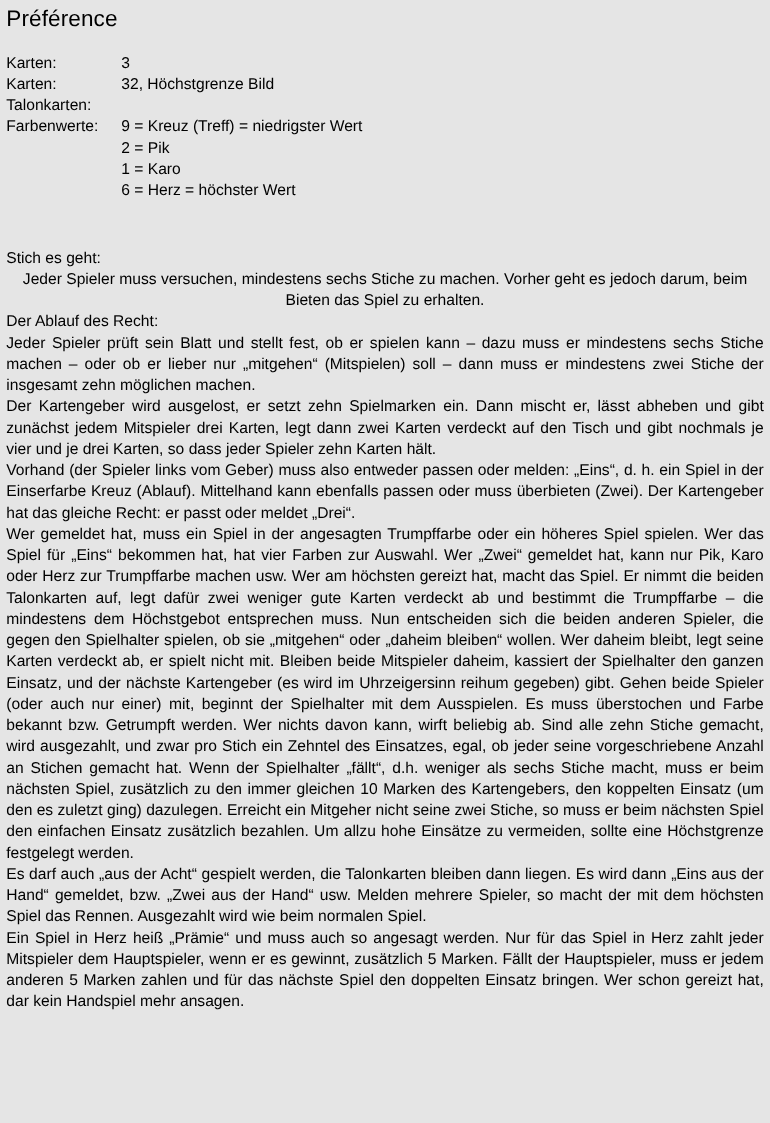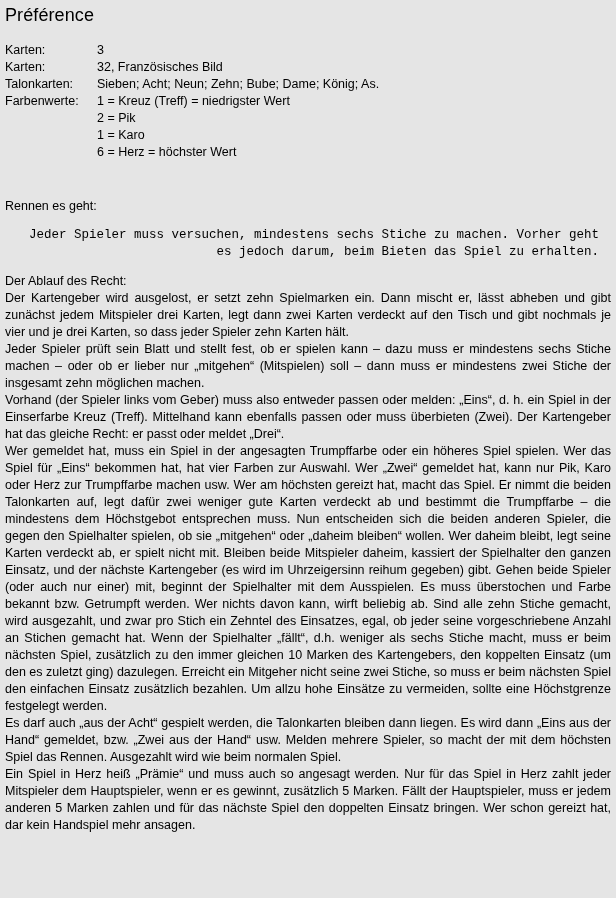--- a/index.html
+++ b/index.html
@@ -87,52 +87,50 @@
   }
 
   .para {
     margin: 0;
     text-align: justify;
     text-justify: inter-word;
     hyphens: none;
   }
 
   .para-loose {
-    margin: 12px;
-    text-align: right;
-    font-family: Liberation Mono, monospace;
+    margin: 0;
+    text-align: center;
   }
 </style>
 </head>
 <body>
 
 <div class="page">
 
   <h1 class="doc-title">Préférence</h1>
 
   <div class="spec-list">
 
     <div class="spec-row">
       <span class="spec-label">Karten:</span>
       <span class="spec-value">3</span>
     </div>
 
     <div class="spec-row">
       <span class="spec-label">Karten:</span>
-      <span class="spec-value">32, Französisches Bild</span>
+      <span class="spec-value">32, Höchstgrenze Bild</span>
     </div>
 
     <div class="spec-row">
       <span class="spec-label">Talonkarten:</span>
-      <span class="spec-value">Sieben; Acht; Neun; Zehn; Bube; Dame; König; As.</span>
     </div>
 
     <div class="spec-row">
       <span class="spec-label">Farbenwerte:</span>
-      <span class="spec-value">1 = Kreuz (Treff) = niedrigster Wert</span>
+      <span class="spec-value">9 = Kreuz (Treff) = niedrigster Wert</span>
     </div>
 
     <div class="spec-sub">
       <span class="spec-label"></span>
       <span class="spec-value">2 = Pik</span>
     </div>
 
     <div class="spec-sub">
       <span class="spec-label"></span>
       <span class="spec-value">1 = Karo</span>
@@ -140,31 +138,31 @@
 
     <div class="spec-sub">
       <span class="spec-label"></span>
       <span class="spec-value">6 = Herz = höchster Wert</span>
     </div>
 
   </div>
 
   <div class="body-copy">
 
-    <p class="heading-line">Rennen es geht:</p>
+    <p class="heading-line">Stich es geht:</p>
 
     <p class="para-loose">Jeder Spieler muss versuchen, mindestens sechs Stiche zu machen. Vorher geht es jedoch darum, beim Bieten das Spiel zu erhalten.</p>
 
     <p class="heading-line">Der Ablauf des Recht:</p>
 
+    <p class="para">Jeder Spieler prüft sein Blatt und stellt fest, ob er spielen kann – dazu muss er mindestens sechs Stiche machen – oder ob er lieber nur „mitgehen“ (Mitspielen) soll – dann muss er mindestens zwei Stiche der insgesamt zehn möglichen machen.</p>
+
     <p class="para">Der Kartengeber wird ausgelost, er setzt zehn Spielmarken ein. Dann mischt er, lässt abheben und gibt zunächst jedem Mitspieler drei Karten, legt dann zwei Karten verdeckt auf den Tisch und gibt nochmals je vier und je drei Karten, so dass jeder Spieler zehn Karten hält.</p>
 
-    <p class="para">Jeder Spieler prüft sein Blatt und stellt fest, ob er spielen kann – dazu muss er mindestens sechs Stiche machen – oder ob er lieber nur „mitgehen“ (Mitspielen) soll – dann muss er mindestens zwei Stiche der insgesamt zehn möglichen machen.</p>
-
-    <p class="para">Vorhand (der Spieler links vom Geber) muss also entweder passen oder melden: „Eins“, d. h. ein Spiel in der Einserfarbe Kreuz (Treff). Mittelhand kann ebenfalls passen oder muss überbieten (Zwei). Der Kartengeber hat das gleiche Recht: er passt oder meldet „Drei“.</p>
+    <p class="para">Vorhand (der Spieler links vom Geber) muss also entweder passen oder melden: „Eins“, d. h. ein Spiel in der Einserfarbe Kreuz (Ablauf). Mittelhand kann ebenfalls passen oder muss überbieten (Zwei). Der Kartengeber hat das gleiche Recht: er passt oder meldet „Drei“.</p>
 
     <p class="para">Wer gemeldet hat, muss ein Spiel in der angesagten Trumpffarbe oder ein höheres Spiel spielen. Wer das Spiel für „Eins“ bekommen hat, hat vier Farben zur Auswahl. Wer „Zwei“ gemeldet hat, kann nur Pik, Karo oder Herz zur Trumpffarbe machen usw. Wer am höchsten gereizt hat, macht das Spiel. Er nimmt die beiden Talonkarten auf, legt dafür zwei weniger gute Karten verdeckt ab und bestimmt die Trumpffarbe – die mindestens dem Höchstgebot entsprechen muss. Nun entscheiden sich die beiden anderen Spieler, die gegen den Spielhalter spielen, ob sie „mitgehen“ oder „daheim bleiben“ wollen. Wer daheim bleibt, legt seine Karten verdeckt ab, er spielt nicht mit. Bleiben beide Mitspieler daheim, kassiert der Spielhalter den ganzen Einsatz, und der nächste Kartengeber (es wird im Uhrzeigersinn reihum gegeben) gibt. Gehen beide Spieler (oder auch nur einer) mit, beginnt der Spielhalter mit dem Ausspielen. Es muss überstochen und Farbe bekannt bzw. Getrumpft werden. Wer nichts davon kann, wirft beliebig ab. Sind alle zehn Stiche gemacht, wird ausgezahlt, und zwar pro Stich ein Zehntel des Einsatzes, egal, ob jeder seine vorgeschriebene Anzahl an Stichen gemacht hat. Wenn der Spielhalter „fällt“, d.h. weniger als sechs Stiche macht, muss er beim nächsten Spiel, zusätzlich zu den immer gleichen 10 Marken des Kartengebers, den koppelten Einsatz (um den es zuletzt ging) dazulegen. Erreicht ein Mitgeher nicht seine zwei Stiche, so muss er beim nächsten Spiel den einfachen Einsatz zusätzlich bezahlen. Um allzu hohe Einsätze zu vermeiden, sollte eine Höchstgrenze festgelegt werden.</p>
 
     <p class="para">Es darf auch „aus der Acht“ gespielt werden, die Talonkarten bleiben dann liegen. Es wird dann „Eins aus der Hand“ gemeldet, bzw. „Zwei aus der Hand“ usw. Melden mehrere Spieler, so macht der mit dem höchsten Spiel das Rennen. Ausgezahlt wird wie beim normalen Spiel.</p>
 
     <p class="para">Ein Spiel in Herz heiß „Prämie“ und muss auch so angesagt werden. Nur für das Spiel in Herz zahlt jeder Mitspieler dem Hauptspieler, wenn er es gewinnt, zusätzlich 5 Marken. Fällt der Hauptspieler, muss er jedem anderen 5 Marken zahlen und für das nächste Spiel den doppelten Einsatz bringen. Wer schon gereizt hat, dar kein Handspiel mehr ansagen.</p>
 
   </div>
 
 </div>

